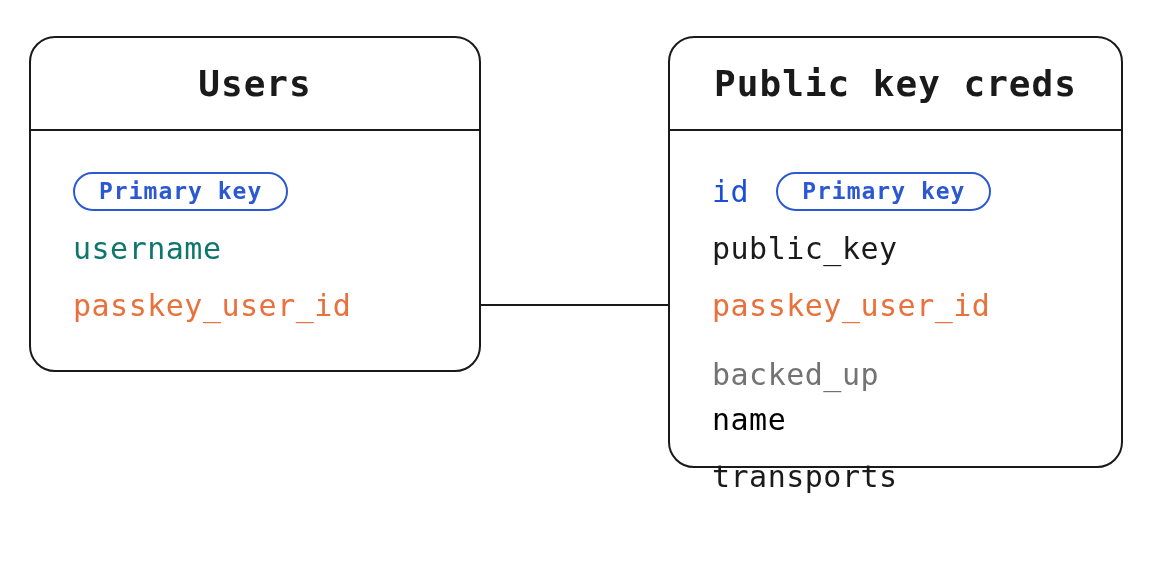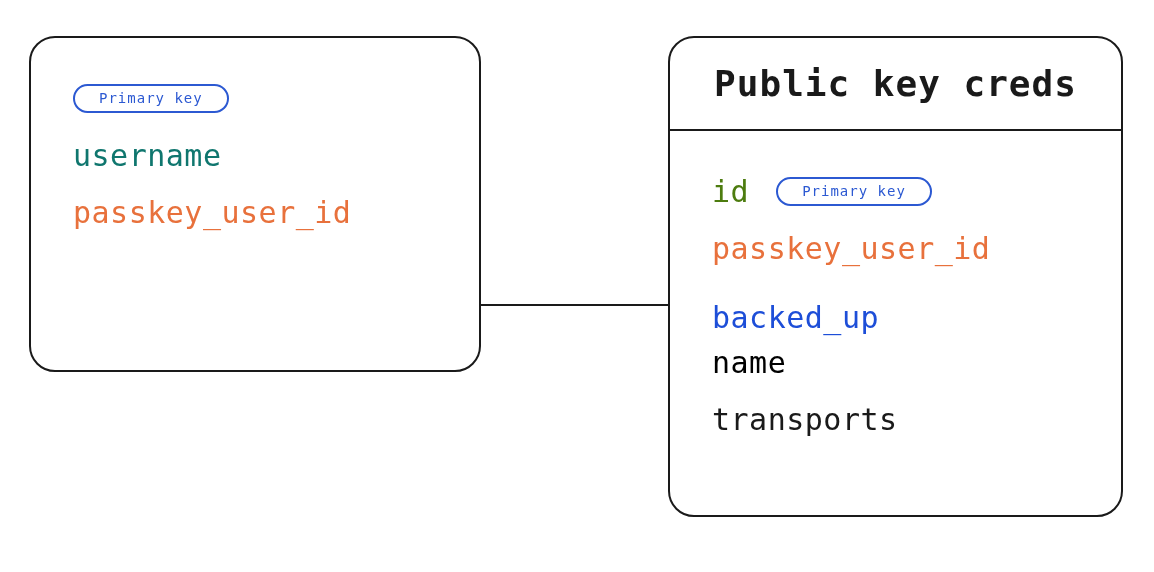--- a/index.html
+++ b/index.html
@@ -33,21 +33,21 @@
   .table-users {
     left: 29px;
     top: 36px;
     width: 452px;
     height: 336px;
   }
   .table-creds {
     left: 668px;
     top: 36px;
     width: 455px;
-    height: 481px;
+    height: 432px;
   }
   .table-header {
     height: 91px;
     display: flex;
     align-items: center;
     justify-content: center;
     border-bottom: 2px solid #1a1a1a;
     font-size: 36px;
     font-weight: 700;
     letter-spacing: 1px;
@@ -68,59 +68,63 @@
   .field-name {
     letter-spacing: 0.5px;
   }
   .badge {
     display: inline-flex;
     align-items: center;
     box-sizing: border-box;
     border: 2px solid currentColor;
     border-radius: 999px;
     padding: 4px 24px;
-    font-size: 14px;
-    font-weight: 400;
+    font-size: 23px;
+    font-weight: 700;
     letter-spacing: 1px;
     line-height: 1.2;
   }
 </style>
 </head>
 <body>
 
 <div class="canvas">
 
   <div class="connector"></div>
 
   <div class="table table-users" id="table-0">
+    <div class="table-header">Users</div>
     <div class="table-body">
         <div class="field-row">
           <span class="badge" style="color: rgb(44, 89, 210);">Primary key</span>
         </div>
         <div class="field-row">
           <span class="field-name" style="color: #0f766e;">username</span>
         </div>
         <div class="field-row">
           <span class="field-name" style="color: rgb(232, 113, 60);">passkey_user_id</span>
         </div>
       </div>
   </div>
 
   <div class="table table-creds" id="table-1">
     <div class="table-header">Public key creds</div>
     <div class="table-body">
         <div class="field-row">
-          <span class="field-name" style="color: #4d7c0f;">id</span>
+          <span class="field-name" style="color: #1d4ed8;">id</span>
           <span class="badge" style="color: rgb(44, 89, 210);">Primary key</span>
+        </div>
+        <div class="field-row">
+          <span class="field-name" style="color: rgb(26, 26, 26);">public_key</span>
         </div>
         <div class="field-row">
           <span class="field-name" style="color: rgb(232, 113, 60);">passkey_user_id</span>
         </div>
         <div class="field-row">
-          <span class="field-name" style="color: #1d4ed8; margin-top: 24px;">backed_up</span>
+          <span class="field-name" style="color: #737373; margin-top: 24px;">backed_up</span>
         </div>
         <div class="field-row">
           <span class="field-name" style="color: #000000;">name</span>
         </div>
         <div class="field-row">
           <span class="field-name" style="color: rgb(26, 26, 26);">transports</span>
         </div>
       </div>
   </div>
 

